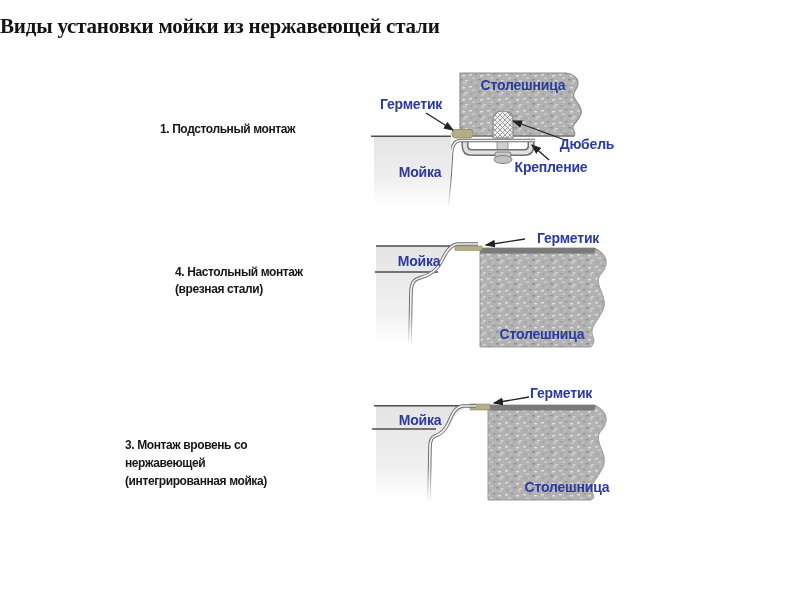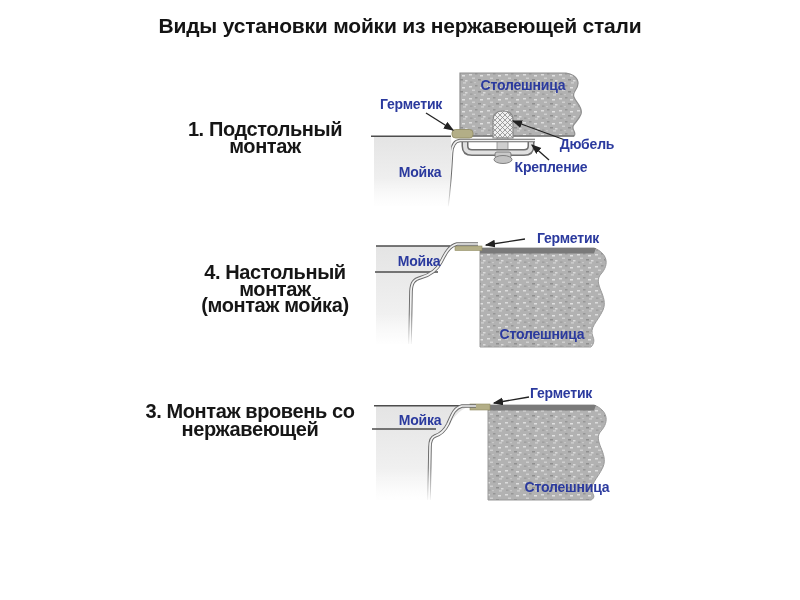--- a/index.html
+++ b/index.html
@@ -1,53 +1,54 @@
 <!DOCTYPE html>
 <html><head>
 <meta charset="utf-8">
 <style>
   html,body{margin:0;padding:0;background:#ffffff;}
   .stage{
     position:relative;width:800px;height:600px;background:#ffffff;overflow:hidden;
     font-family:"Liberation Sans","DejaVu Sans",sans-serif;
   }
   .page-title{
-    position:absolute;top:14px;left:0;width:800px;text-align:center;
-    font-size:21px;font-weight:700;color:#141414;letter-spacing:-0.2px;
+    position:absolute;top:14px;left:0;width:800px;
+    font-size:21px;font-weight:700;color:#141414;letter-spacing:-0.2px;font-family:Liberation Serif, serif;
   }
   .mlabel{
-    position:absolute;text-align:center;font-weight:700;color:#161616;
-    font-size:20px;line-height:16.5px;letter-spacing:-0.4px;
+    position:absolute;text-align:left;font-weight:700;color:#161616;
+    font-size:12px;line-height:16.5px;letter-spacing:-0.4px;
   }
   .mlabel-1{top:121px;left:160px;width:210px;}
   .mlabel-2{top:264px;left:175px;width:200px;}
-  .mlabel-3{top:402px;left:125px;width:250px;line-height:18px;}
+  .mlabel-3{top:436px;left:125px;width:250px;line-height:18px;}
   svg{position:absolute;top:0;left:0;}
   .callout{
     font-family:"Liberation Sans","DejaVu Sans",sans-serif;
     font-size:14px;font-weight:700;letter-spacing:-0.2px;
   }
 </style>
 </head>
 <body>
 
 <div class="stage">
 
   <div class="page-title">Виды установки мойки из нержавеющей стали</div>
 
   <div class="mlabel mlabel-1">
     <div>1. Подстольный монтаж</div>
   </div>
   <div class="mlabel mlabel-2">
     <div>4. Настольный монтаж</div>
-    <div>(монтаж мойка)</div>
+    <div>(врезная стали)</div>
   </div>
   <div class="mlabel mlabel-3">
     <div>3. Монтаж вровень со</div>
     <div>нержавеющей</div>
+    <div>(интегрированная мойка)</div>
   </div>
 
   <svg width="800" height="600" viewBox="0 0 800 600">
     <defs>
       <pattern id="speckle" width="18" height="12" patternUnits="userSpaceOnUse">
         <rect width="18" height="12" fill="#b2b2b2"></rect>
         <rect x="1" y="2" width="3" height="1.5" fill="#dcdcdc"></rect>
         <rect x="7" y="1" width="2.5" height="1.5" fill="#969696"></rect>
         <rect x="12" y="3" width="3" height="1.5" fill="#e0e0e0"></rect>
         <rect x="4" y="5.5" width="3" height="1.5" fill="#cfcfcf"></rect>

